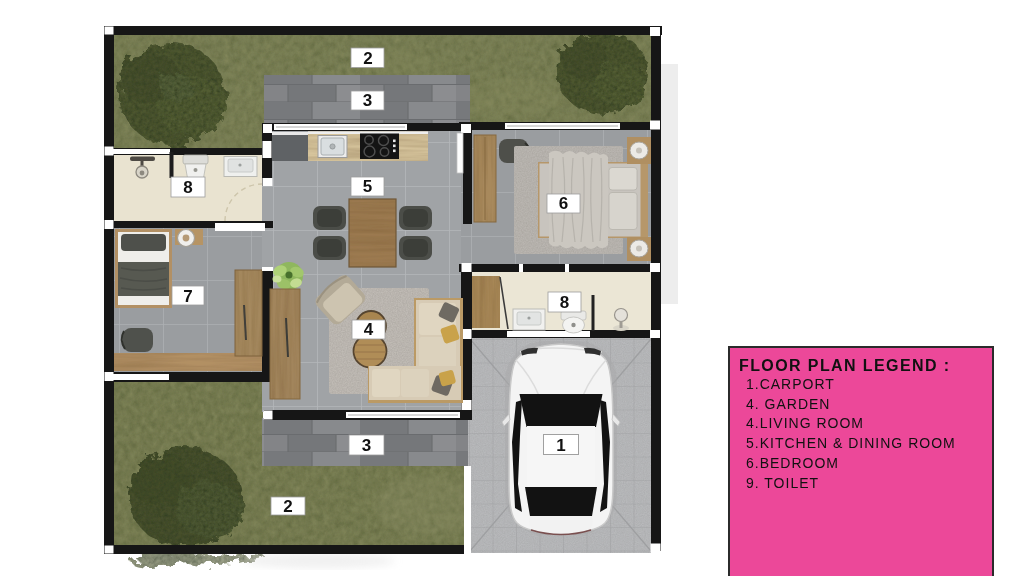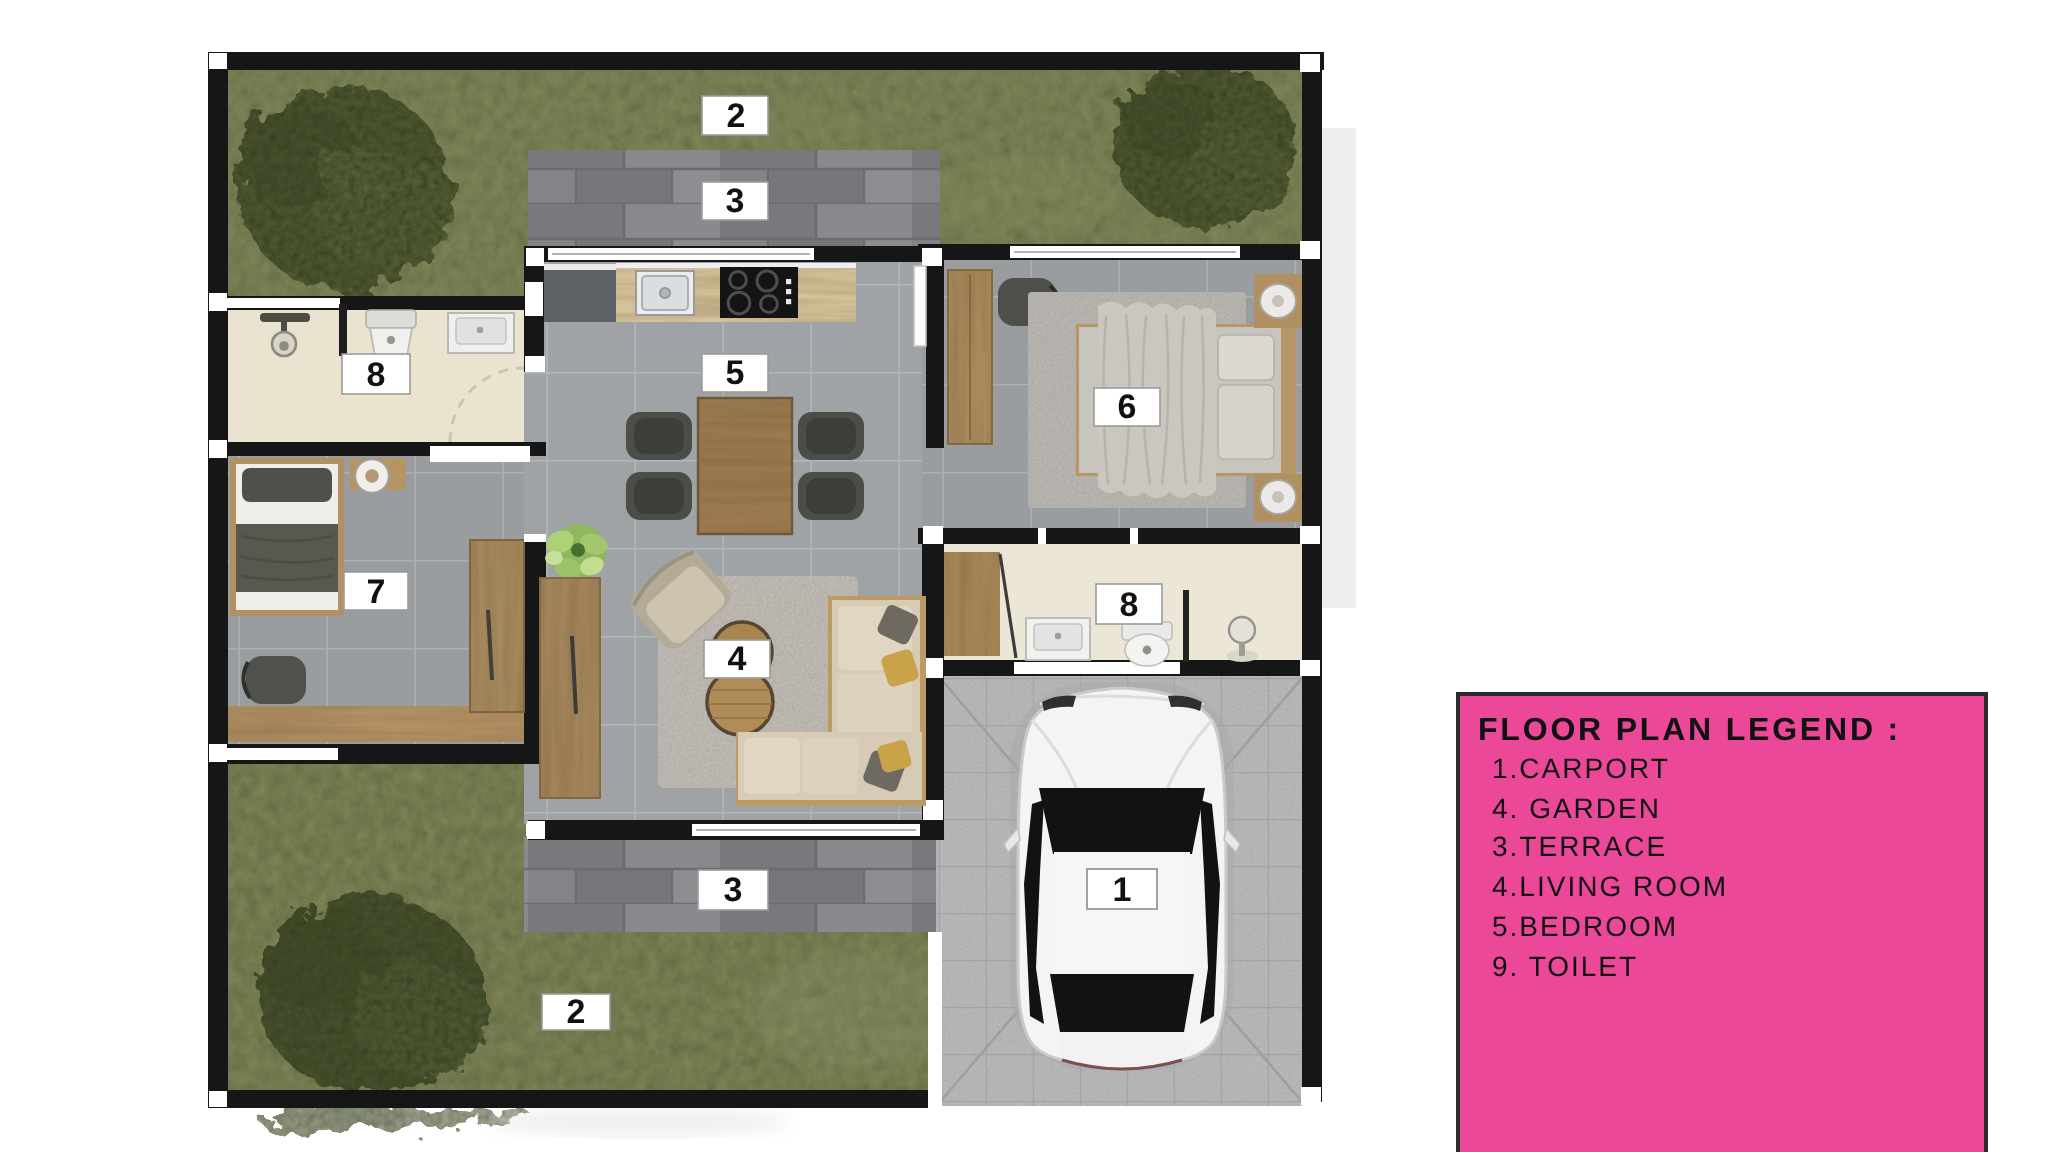--- a/index.html
+++ b/index.html
@@ -566,18 +566,18 @@
       <text x="561" y="450.5" font-size="17" font-weight="bold" text-anchor="middle" fill="#111">1</text>
     </g>
 
 </svg>
 
 <div id="legend">
 <h1>FLOOR PLAN LEGEND&nbsp;:</h1>
 <ul>
 <li>1.CARPORT</li>
 <li>4. GARDEN</li>
-<li>3.TERRACE</li>
 <li>4.LIVING ROOM</li>
-<li>5.BEDROOM</li>
+<li>5.KITCHEN &amp; DINING ROOM</li>
+<li>6.BEDROOM</li>
 <li>9. TOILET</li>
 </ul>
 </div>
 
 </body></html>

